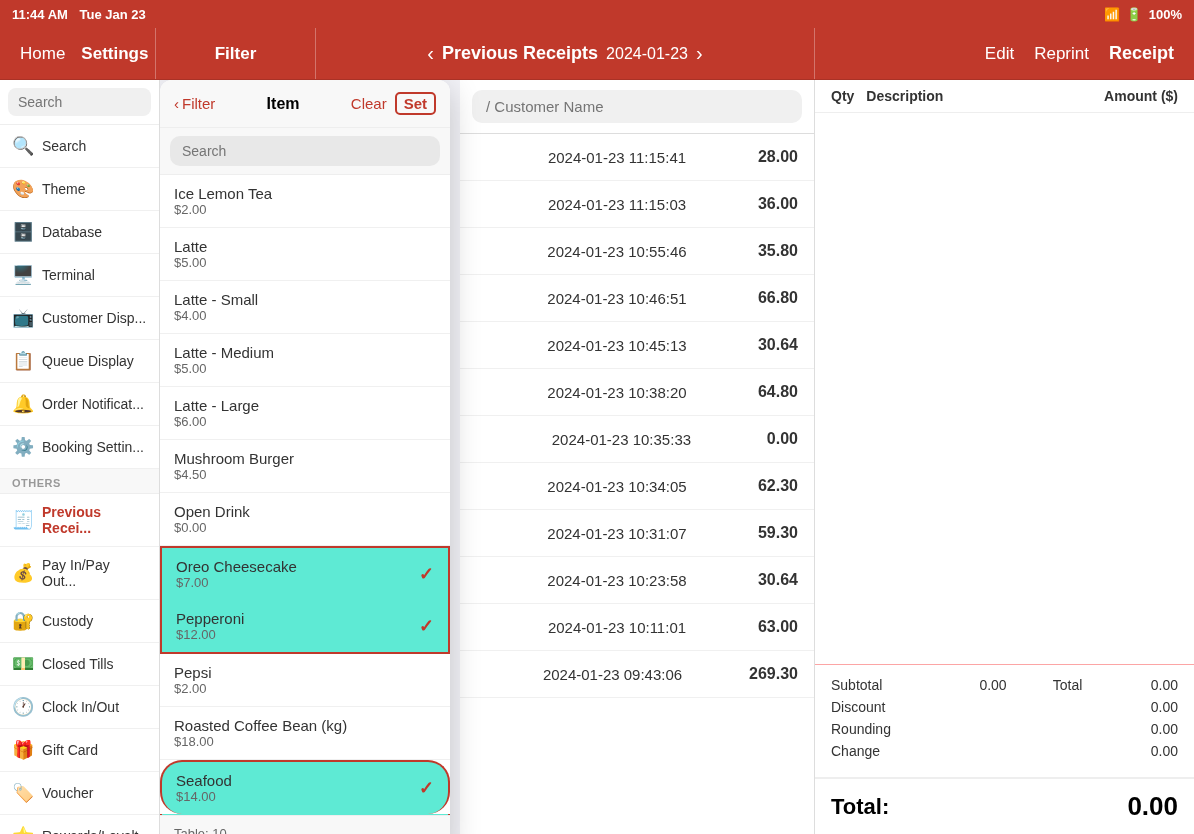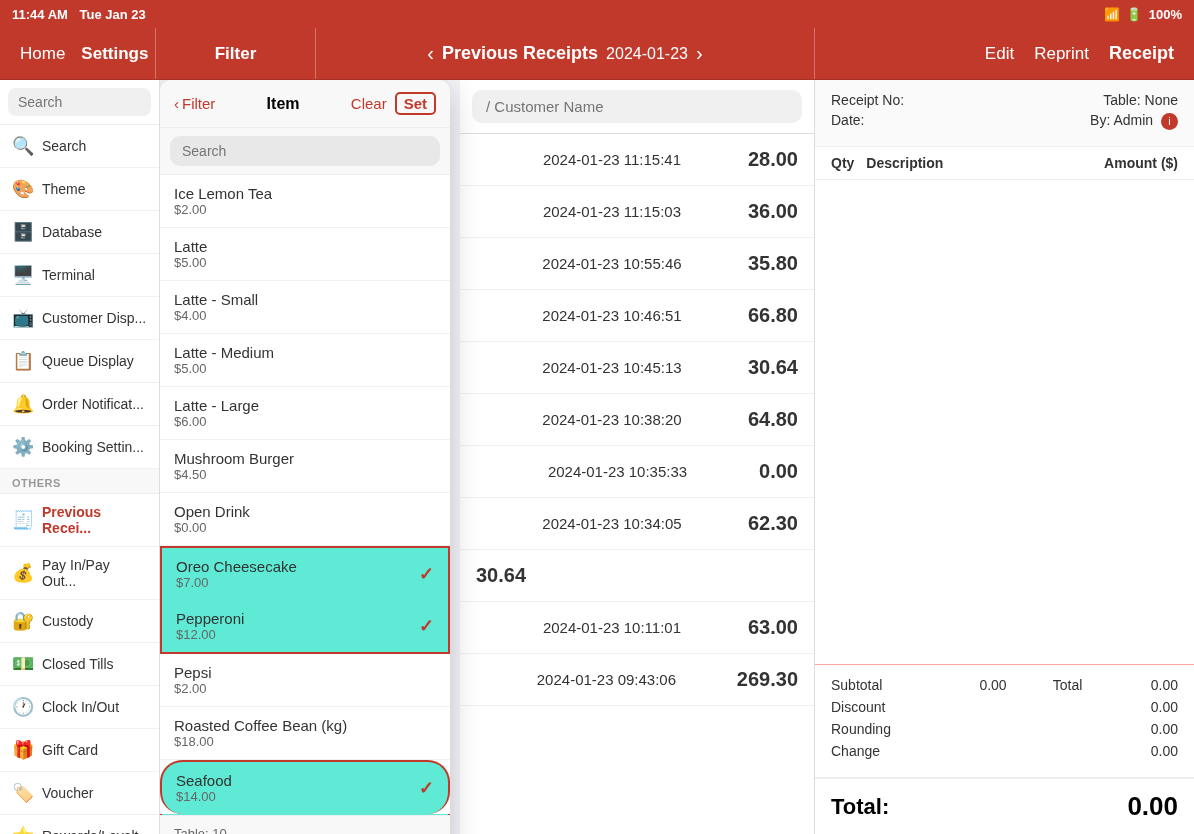--- a/index.html
+++ b/index.html
@@ -230,21 +230,21 @@
     }
     .receipt-list { flex: 1; overflow-y: auto; background: white; }
     .receipt-row {
       display: flex;
       align-items: center;
       padding: 14px 16px;
       border-bottom: 1px solid #f0f0f0;
       cursor: pointer;
     }
     .receipt-row .date { font-size: 15px; color: #333; flex: 1; text-align: center; }
-    .receipt-row .amount { font-size: 20px; font-weight: 600; color: #333; }
+    .receipt-row .amount { font-size: 16px; font-weight: 600; color: #333; }
 
     
     .receipt-panel {
       width: 380px;
       background: white;
       border-left: 1px solid #ddd;
       display: flex;
       flex-direction: column;
     }
     .receipt-panel-header {
@@ -548,46 +548,41 @@
     </div>
           <div class="receipt-row">
       <span class="date">2024-01-23 10:35:33</span>
       <span class="amount">0.00</span>
     </div>
           <div class="receipt-row">
       <span class="date">2024-01-23 10:34:05</span>
       <span class="amount">62.30</span>
     </div>
           <div class="receipt-row">
+      <span class="date">2024-01-23 10:31:07</span>
+      <span class="amount">59.30</span>
+    </div>
+          <div class="receipt-row">
+      <span class="date">2024-01-23 10:23:58</span>
       <span class="amount">30.64</span>
     </div>
           <div class="receipt-row">
       <span class="date">2024-01-23 10:11:01</span>
       <span class="amount">63.00</span>
     </div>
           <div class="receipt-row">
       <span class="date">2024-01-23 09:43:06</span>
       <span class="amount">269.30</span>
     </div>
         </div>
     </div>
 
   </div>
 
   <div class="receipt-panel">
-    <div class="receipt-panel-header">
-      <div class="receipt-meta-row">
-        <span>Receipt No:</span>
-        <span>Table: None</span>
-      </div>
-      <div class="receipt-meta-row">
-        <span>Date:</span>
-        <span>By: Admin <span style="background:#c0392b;color:white;border-radius:50%;padding:1px 4px;font-size:11px;display:inline-block;width:17px;height:17px;text-align:center;line-height:15px;margin-left:4px;">i</span></span>
-      </div>
-    </div>
     <div class="receipt-cols-row">
       <span>Qty</span>
       <span style="flex:1; text-align:left; margin-left:12px;">Description</span>
       <span>Amount ($)</span>
     </div>
     <div class="receipt-body"></div>
     <div class="receipt-totals">
       <div class="totals-row">
         <span class="label">Subtotal</span>
         <span class="value">0.00</span>

